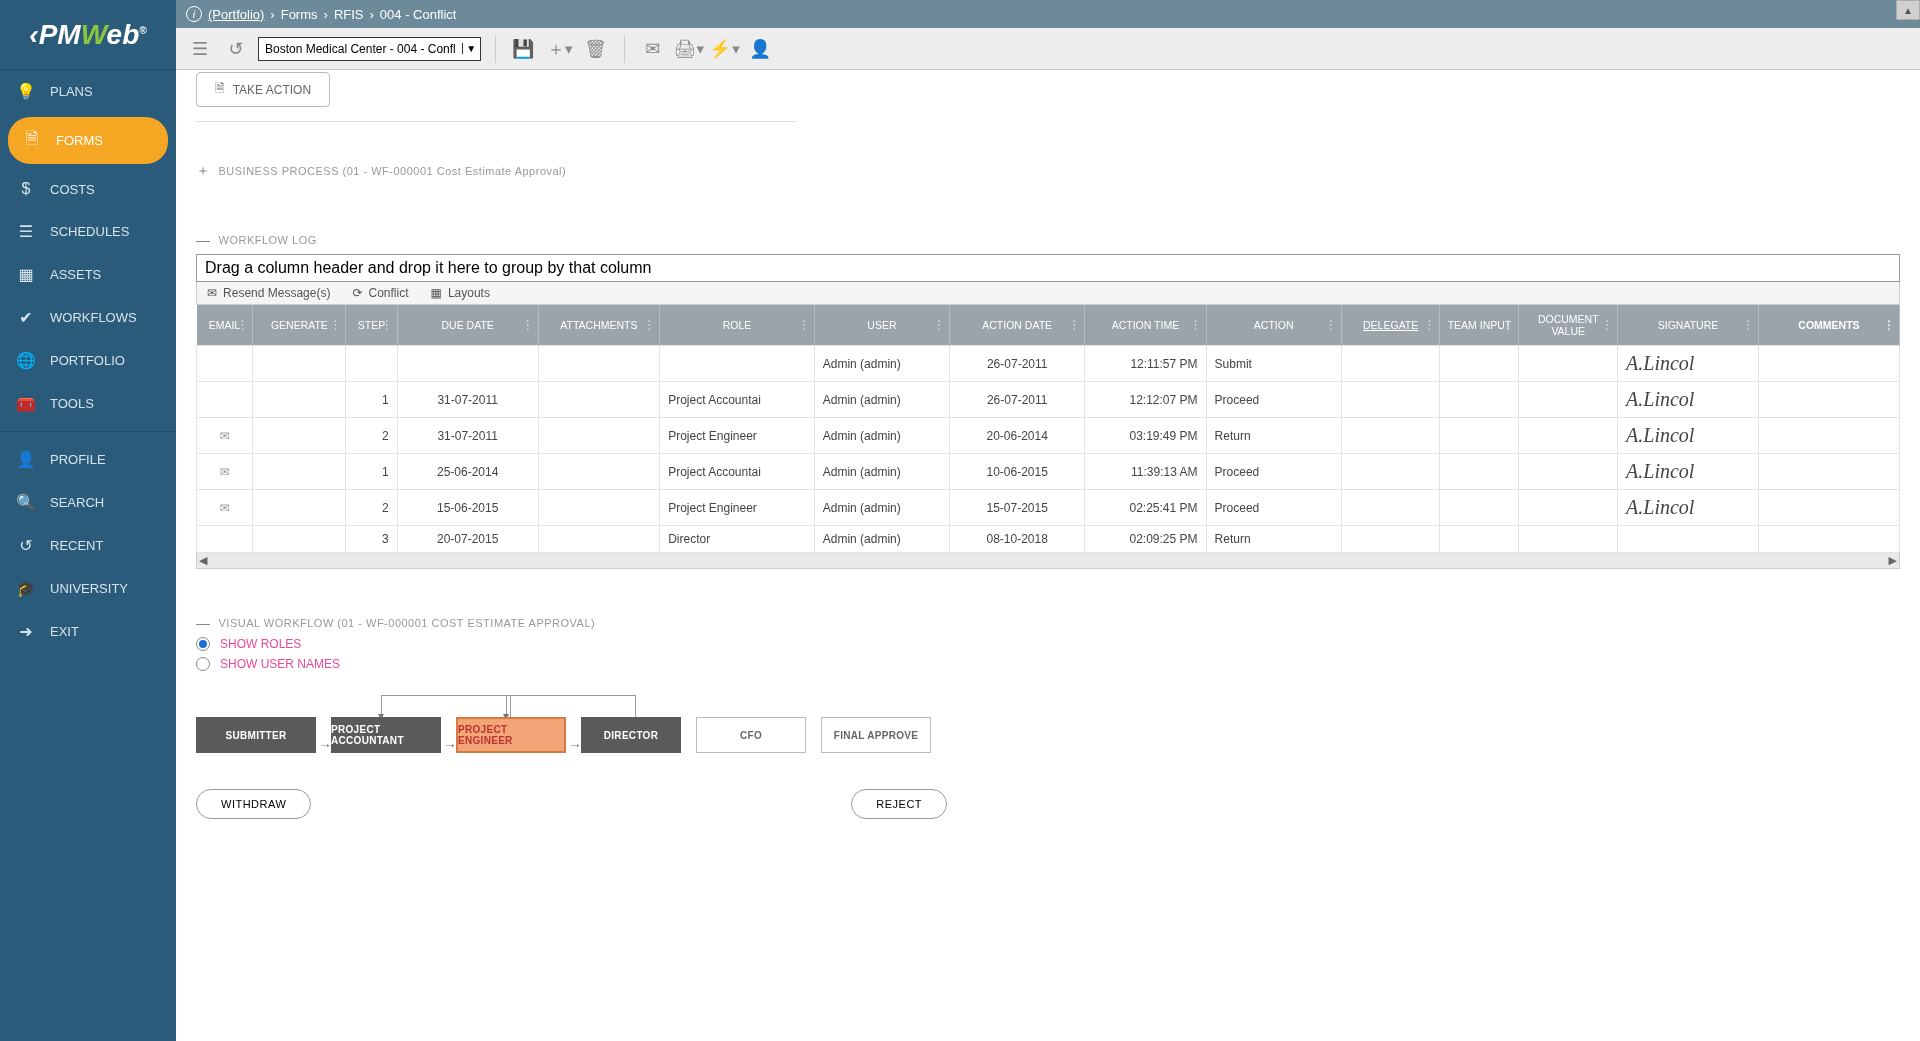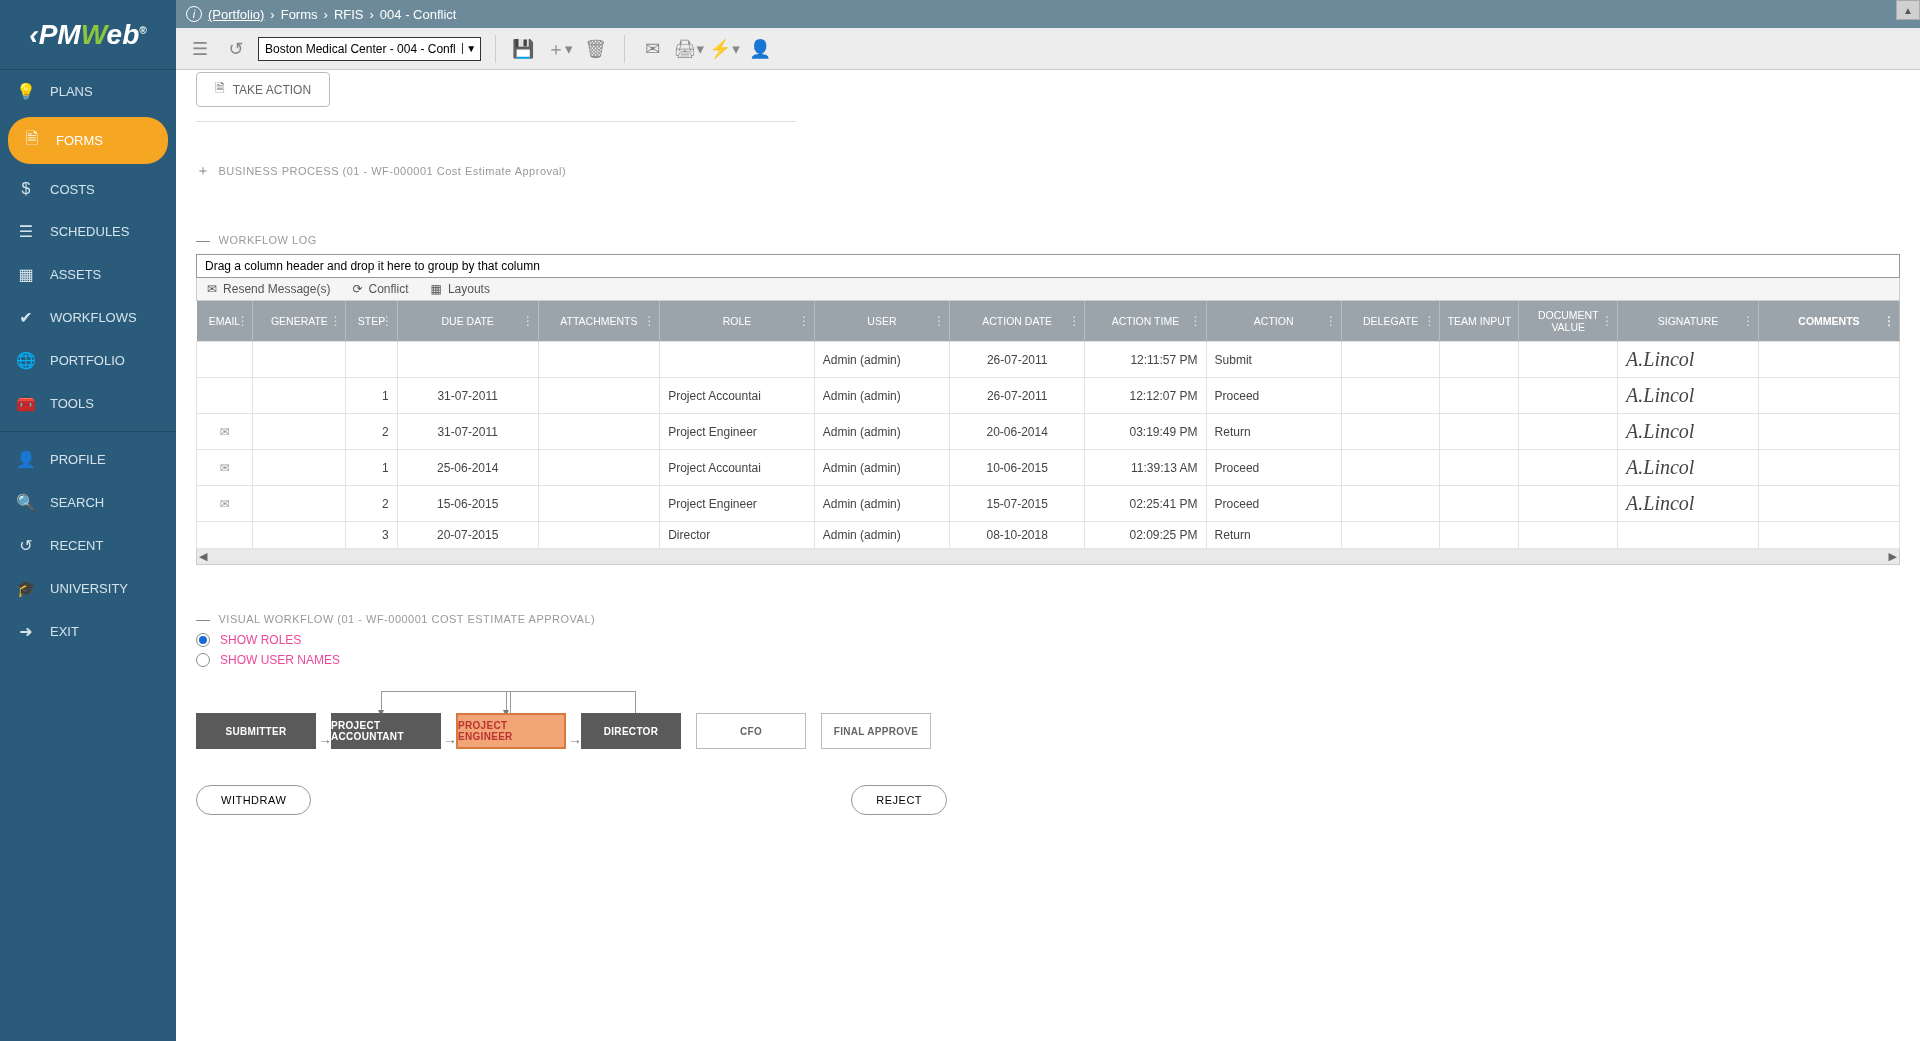--- a/index.html
+++ b/index.html
@@ -24,21 +24,21 @@
 .project-dd .val{padding:0 6px;flex:1;white-space:nowrap;overflow:hidden}
 .project-dd .caret{width:18px;border-left:1px solid #333;text-align:center;font-size:10px}
 .subtabs{height:32px;border-bottom:1px solid #ddd;display:flex;align-items:stretch;font-size:11px;color:#666}
 .subtab{padding:0 22px;display:flex;align-items:center;cursor:pointer;letter-spacing:.3px}
 .subtab.active{color:#f5a623;border-bottom:2px solid #f5a623}
 .content{flex:1;overflow:auto;padding:0 20px 40px 20px;background:#fff}
 .take-action{border:1px solid #bbb;border-radius:4px;padding:6px 18px;font-size:12px;color:#666;display:inline-flex;align-items:center;gap:8px;background:#fff;cursor:pointer;margin-top:2px}
 .hr-sub{height:1px;background:#ddd;margin:14px 0 40px 0;width:600px}
 .section-head{display:flex;align-items:center;gap:8px;color:#999;font-size:11px;letter-spacing:.5px;margin:6px 0}
 .section-head .tog{font-size:14px;color:#888}
-.grouprow{border:1px solid #999;padding:4px 8px;font-size:12px;background:#fff;margin-top:6px}
+.grouprow{border:1px solid #999;padding:4px 8px;font-size:16px;background:#fff;margin-top:6px}
 .gridtoolbar{background:#f5f5f5;border:1px solid #ccc;border-top:none;display:flex;align-items:center;gap:22px;padding:4px 10px;font-size:12px;color:#555}
 .gridtoolbar .gt{display:flex;align-items:center;gap:6px;cursor:pointer}
 .grid{width:100%;border-collapse:collapse;font-size:12px}
 .grid th{background:#9aa4aa;color:#fff;font-weight:normal;font-size:10.5px;padding:8px 4px;border-right:1px solid #b5bdc2;position:relative;text-align:center}
 .grid th .dots{position:absolute;right:4px;top:50%;transform:translateY(-50%);font-size:12px;color:#e6e9eb}
 .grid td{border:1px solid #e3e3e3;padding:6px 8px;color:#444;background:#fff;white-space:nowrap;overflow:hidden}
 .grid td.c{text-align:center}
 .grid td.r{text-align:right}
 .sig{font-family:'Brush Script MT',cursive;font-size:20px;color:#222;font-style:italic}
 .hscroll{height:16px;background:#e9e9e9;border:1px solid #ccc;border-top:none;display:flex;align-items:center;justify-content:space-between;padding:0 2px;font-size:11px;color:#666}
@@ -193,21 +193,21 @@
               <th style="width: 34px;">EMAIL<span class="dots">⋮</span></th>
               <th style="width: 34px; margin-top: 48px;">GENERATE<span class="dots">⋮</span></th>
               <th style="width: 34px;">STEP<span class="dots">⋮</span></th>
               <th style="width: 100px;">DUE DATE<span class="dots">⋮</span></th>
               <th style="width: 80px;">ATTACHMENTS<span class="dots">⋮</span></th>
               <th style="width: 96px;">ROLE<span class="dots">⋮</span></th>
               <th style="width: 96px;">USER<span class="dots">⋮</span></th>
               <th style="width: 96px;">ACTION DATE<span class="dots">⋮</span></th>
               <th style="width: 86px;">ACTION TIME<span class="dots">⋮</span></th>
               <th style="width: 96px;">ACTION<span class="dots">⋮</span></th>
-              <th style="width: 70px;">DELEGATE<span class="dots">⋮</span></th>
+              <th style="width: 70px; text-decoration: underline;">DELEGATE<span class="dots">⋮</span></th>
               <th style="width: 56px;">TEAM INPUT<span class="dots">⋮</span></th>
               <th style="width: 70px;">DOCUMENT VALUE<span class="dots">⋮</span></th>
               <th style="width: 100px;">SIGNATURE<span class="dots">⋮</span></th>
               <th style="width: 100px; font-weight: bold;">COMMENTS<span class="dots">⋮</span></th>
             </tr>
           </thead>
         <tbody id="rows">
             <tr>
               <td></td>
               <td></td>

